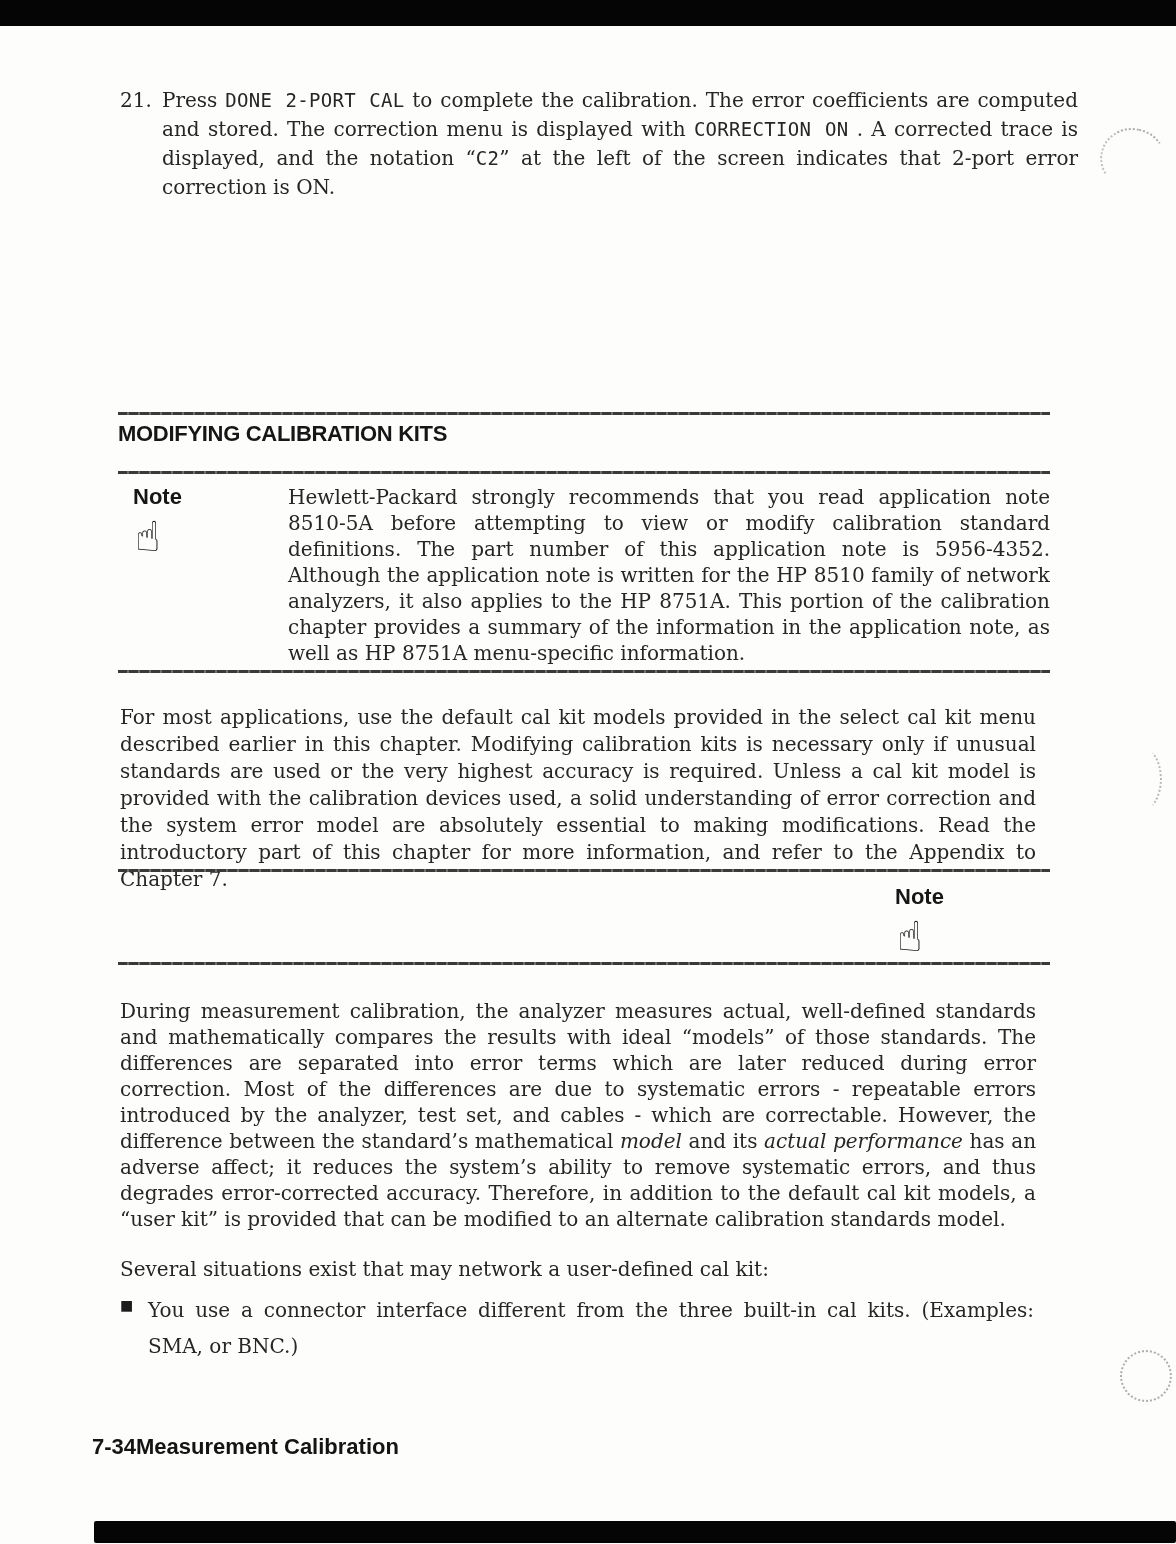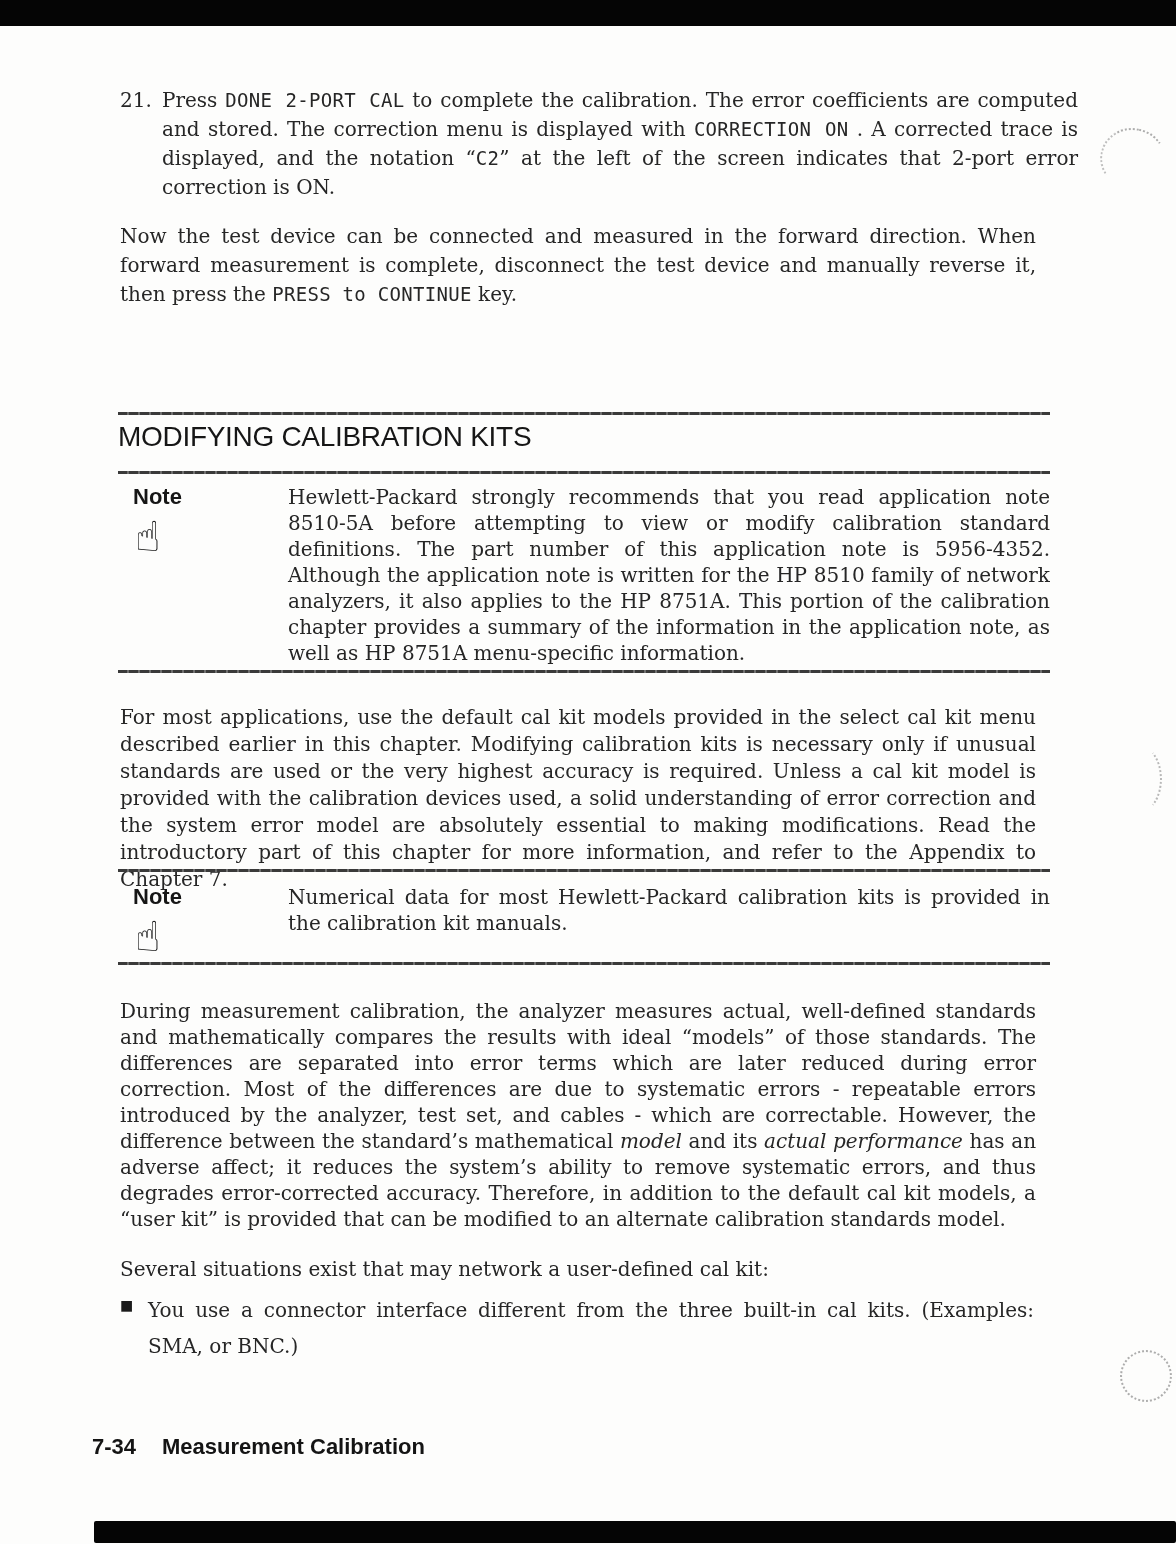--- a/index.html
+++ b/index.html
@@ -26,49 +26,48 @@
   .item .num{position:absolute;left:0;top:0;}
   .lh29{line-height:29px;}
   .lh27{line-height:27px;}
   .run-k{font-family:"DejaVu Sans Mono", monospace;font-size:19px;letter-spacing:.3px;}
   .run-i{font-style:italic;}
   
   .rule{position:absolute;left:118px;width:932px;height:3px;
         background:repeating-linear-gradient(90deg,#3a3a3a 0 9px,#6f6f6f 9px 11px);}
   
   .heading{position:absolute;left:118px;top:421px;
-    font-family:"Liberation Sans", sans-serif;font-weight:normal;
-    font-size:28px;letter-spacing:-.3px;color:#161616;text-align:center;}
+    font-family:"Liberation Sans", sans-serif;font-weight:bold;
+    font-size:22px;letter-spacing:-.3px;color:#161616;text-align:center;}
   
   .note-row{position:absolute;left:120px;width:930px;display:flex;justify-content:flex-end;}
   .note-side{width:155px;flex:0 0 155px;}
   .note-label{font-family:"Liberation Sans", sans-serif;font-weight:bold;font-size:22px;color:#161616;}
   .hand{font-family:"DejaVu Sans", sans-serif;font-size:42px;line-height:42px;color:#0e0e0e;margin-top:6px;margin-left:2px;}
   .note-body{width:762px;text-align:justify;line-height:26px;}
   
   .bullet-row{display:flex;align-items:flex-start;}
   .bullet-marker{flex:0 0 28px;font-size:14px;line-height:26px;color:#1b1b1b;padding-left:-4px;}
   .bullet-text{width:886px;text-align:justify;line-height:36px;}
   
-  .footer{position:absolute;left:92px;top:1434px;display:flex;gap:26px;
+  .footer{position:absolute;left:92px;top:1434px;display:flex;
     font-family:"Liberation Sans", sans-serif;font-weight:bold;font-size:22px;color:#141414;}
 </style>
 </head>
 <body>
 
 <div class="page">
 
   <div class="scan-bar-top"></div>
 
   <div class="blk item" style="top:86px">
     <span class="num">21.</span>
     <span><span class="run-n">Press </span><span class="run-k">DONE 2-PORT CAL</span><span class="run-n"> to complete the calibration. The error coefficients are computed and stored. The correction menu is displayed with </span><span class="run-k">CORRECTION ON</span><span class="run-n"> . A corrected trace is displayed, and the notation “</span><span class="run-k">C2</span><span class="run-n">” at the left of the screen indicates that 2-port error correction is ON.</span></span>
   </div>
 
-  <div class="blk lh29" style="top:222px"><span class="run-n">Now the test device can be connected and measured in the forward direction. When forward measurement is complete, disconnect the test device and manually reverse it, then press the </span><span class="run-k">PRESS to CONTINUE</span><span class="run-n"> key.</span></div>
 
 
   <div class="rule" style="top:412px"></div>
   <div class="heading">MODIFYING CALIBRATION KITS</div>
   <div class="rule" style="top:471px"></div>
 
   <div class="note-row" style="top:484px">
     <div class="note-side">
       <div class="note-label">Note</div>
       <div class="hand">☝</div>
@@ -78,21 +77,20 @@
   <div class="rule" style="top:670px"></div>
 
   <div class="blk lh27" style="top:704px">For most applications, use the default cal kit models provided in the select cal kit menu described earlier in this chapter. Modifying calibration kits is necessary only if unusual standards are used or the very highest accuracy is required. Unless a cal kit model is provided with the calibration devices used, a solid understanding of error correction and the system error model are absolutely essential to making modifications. Read the introductory part of this chapter for more information, and refer to the Appendix to Chapter 7.</div>
 
   <div class="rule" style="top:869px"></div>
   <div class="note-row" style="top:884px">
     <div class="note-side">
       <div class="note-label">Note</div>
       <div class="hand">☝</div>
     </div>
-    <div class="note-body">Numerical data for most Hewlett-Packard calibration kits is provided in the calibration kit manuals.</div>
   </div>
   <div class="rule" style="top:962px"></div>
 
   <div class="blk" style="top:998px"><span class="run-n">During measurement calibration, the analyzer measures actual, well-defined standards and mathematically compares the results with ideal “models” of those standards. The differences are separated into error terms which are later reduced during error correction. Most of the differences are due to systematic errors - repeatable errors introduced by the analyzer, test set, and cables - which are correctable. However, the difference between the standard’s mathematical </span><span class="run-i">model</span><span class="run-n"> and its </span><span class="run-i">actual performance</span><span class="run-n"> has an adverse affect; it reduces the system’s ability to remove systematic errors, and thus degrades error-corrected accuracy. Therefore, in addition to the default cal kit models, a “user kit” is provided that can be modified to an alternate calibration standards model.</span></div>
 
   <div class="blk" style="top:1256px">Several situations exist that may network a user-defined cal kit:</div>
 
   <div class="blk" style="top:1292px">
     <div class="bullet-row">
       <span class="bullet-marker">■</span>

